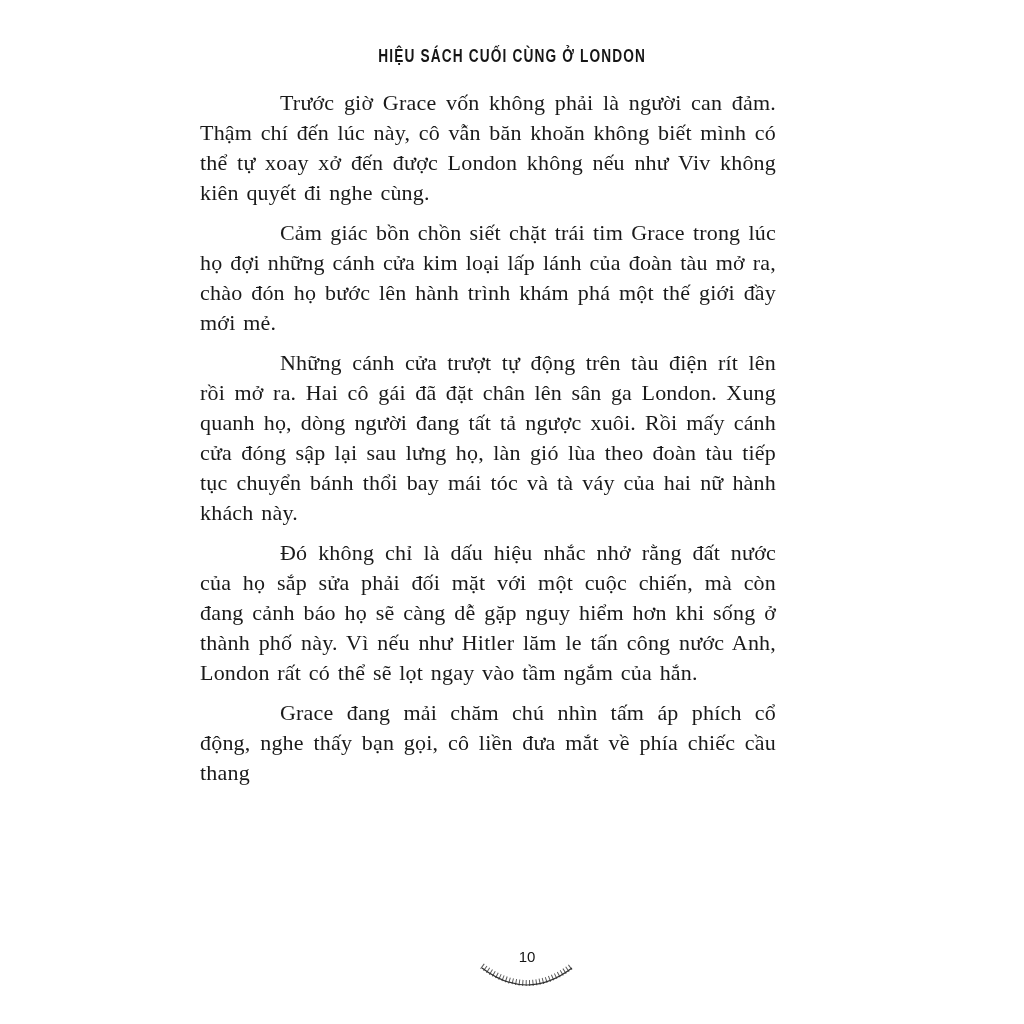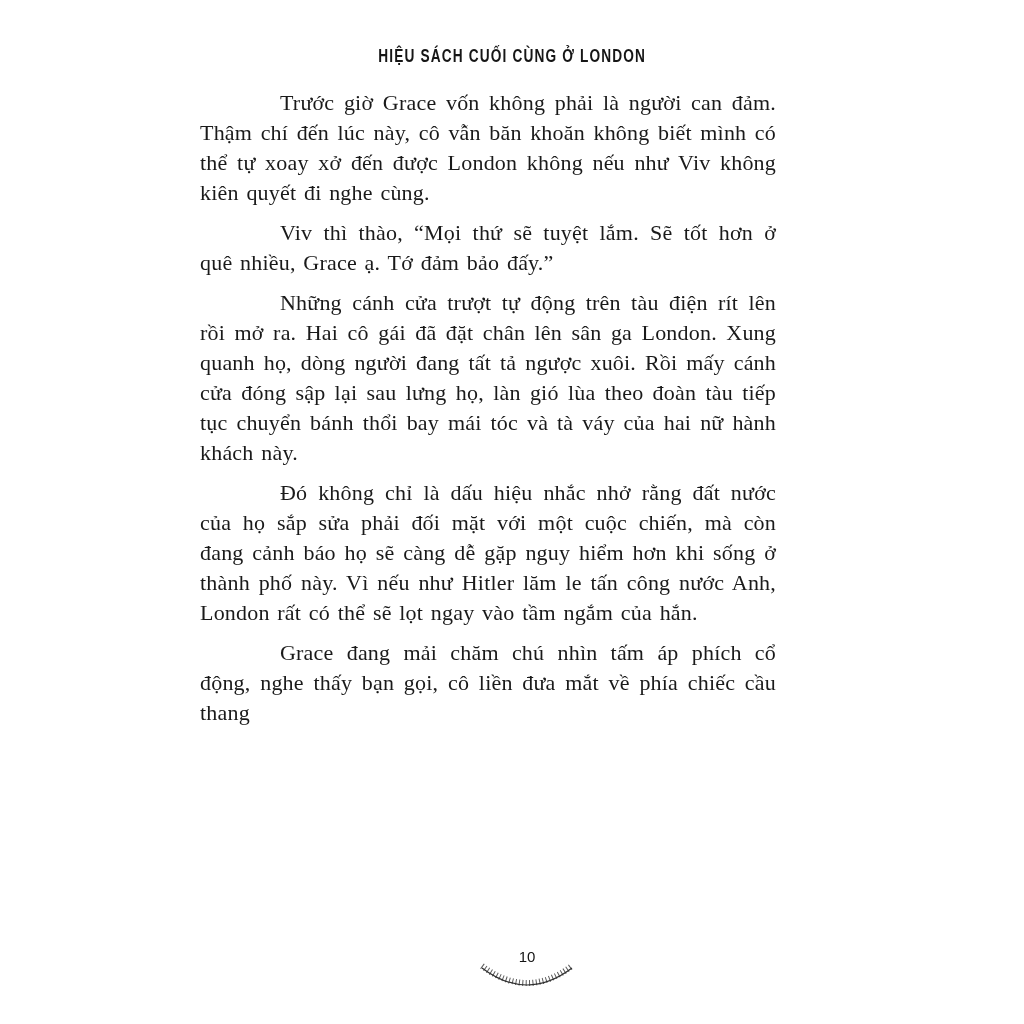--- a/index.html
+++ b/index.html
@@ -75,21 +75,21 @@
 <body>
 
 <div class="page">
 
   <header class="running-head">
     <span class="header-text">HIỆU SÁCH CUỐI CÙNG Ở LONDON</span>
   </header>
 
   <main class="text-block">
     <p>Trước giờ Grace vốn không phải là người can đảm. Thậm chí đến lúc này, cô vẫn băn khoăn không biết mình có thể tự xoay xở đến được London không nếu như Viv không kiên quyết đi nghe cùng.</p>
-    <p>Viv thì thào, “Mọi thứ sẽ tuyệt lắm. Sẽ tốt hơn ở quê nhiều, Grace ạ. Tớ đảm bảo đấy.”</p>
+    <p>Cảm giác bồn chồn siết chặt trái tim Grace trong lúc họ đợi những cánh cửa kim loại lấp lánh của đoàn tàu mở ra, chào đón họ bước lên hành trình khám phá một thế giới đầy mới mẻ.</p>
     <p>Những cánh cửa trượt tự động trên tàu điện rít lên rồi mở ra. Hai cô gái đã đặt chân lên sân ga London. Xung quanh họ, dòng người đang tất tả ngược xuôi. Rồi mấy cánh cửa đóng sập lại sau lưng họ, làn gió lùa theo đoàn tàu tiếp tục chuyển bánh thổi bay mái tóc và tà váy của hai nữ hành khách này.</p>
     <p>Đó không chỉ là dấu hiệu nhắc nhở rằng đất nước của họ sắp sửa phải đối mặt với một cuộc chiến, mà còn đang cảnh báo họ sẽ càng dễ gặp nguy hiểm hơn khi sống ở thành phố này. Vì nếu như Hitler lăm le tấn công nước Anh, London rất có thể sẽ lọt ngay vào tầm ngắm của hắn.</p>
     <p class="continued">Grace đang mải chăm chú nhìn tấm áp phích cổ động, nghe thấy bạn gọi, cô liền đưa mắt về phía chiếc cầu thang</p>
   </main>
 
   <footer class="page-footer">
     <div class="pagenum">10</div>
     <svg class="ornament" width="98" height="28" viewBox="0 0 98 28" aria-hidden="true">
 
       <path d="M4,5 Q49,39 94,5" fill="none" stroke="#3c3c3c" stroke-width="6" stroke-dasharray="1 2.4" opacity="0.85"></path>

